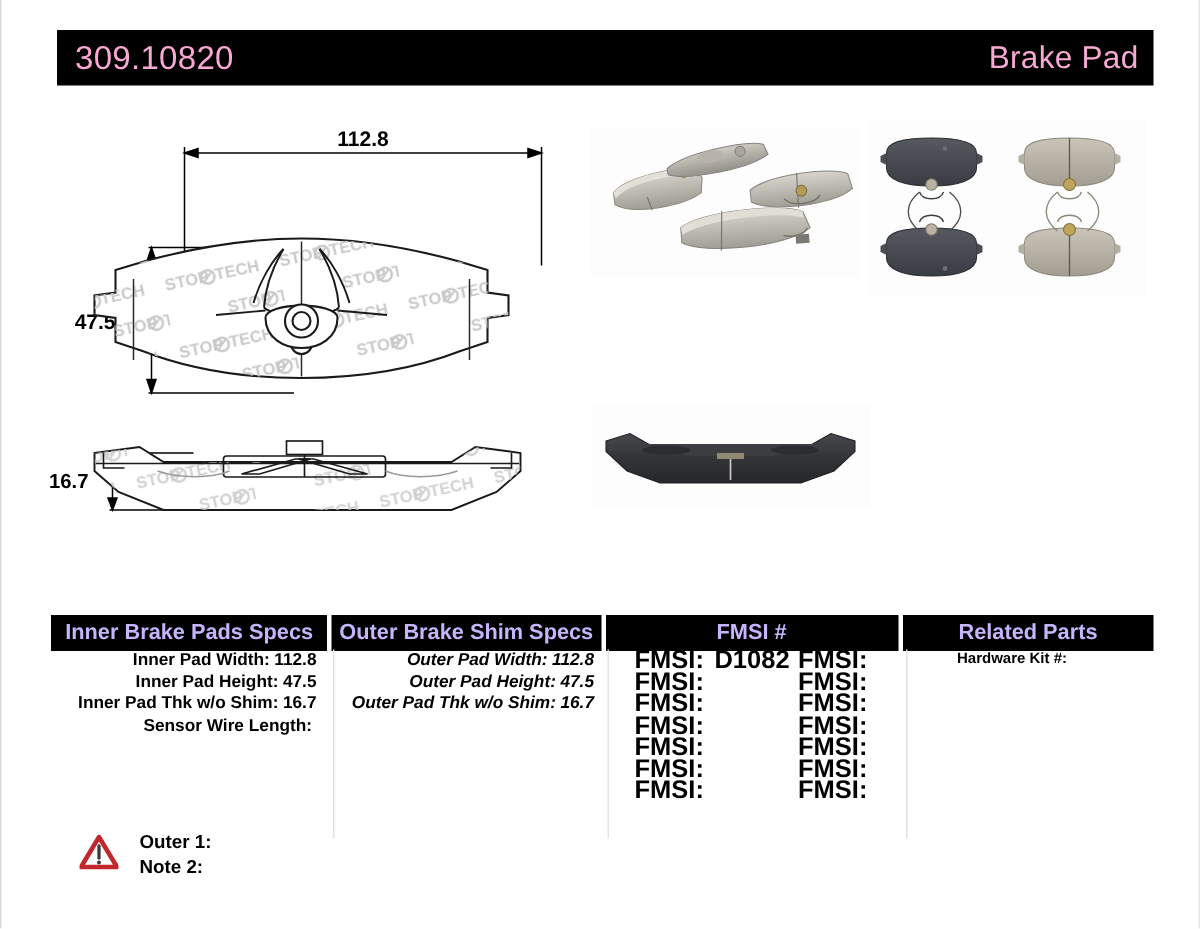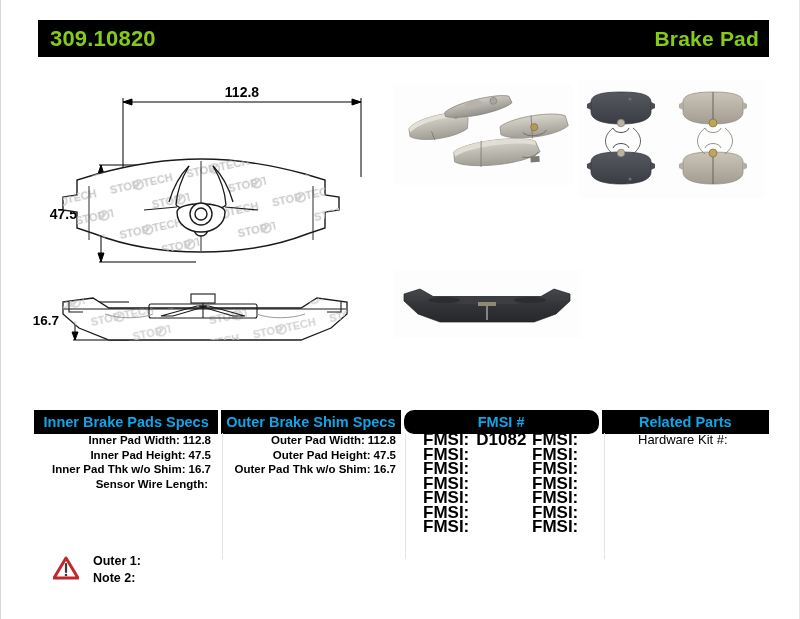--- a/index.html
+++ b/index.html
@@ -19,21 +19,21 @@
   }
 
   
   .header-bar{
     position:absolute;left:37px;top:20px;width:731px;height:37px;
     background:#000;
     display:flex;align-items:center;justify-content:space-between;
     padding:0 10px 0 12px;box-sizing:border-box;
   }
   .header-bar .ttl{
-    color:#84cc16;font-size:22px;font-weight:bold;letter-spacing:.2px;
+    color:#f9a8d4;font-size:22px;font-weight:normal;letter-spacing:.2px;
     line-height:1;
   }
   .header-bar .ttl.right{font-size:21px;}
 
   
   .drawing{position:absolute;left:0;top:62px;width:800px;height:330px;}
 
   svg{display:block;}
 
   
@@ -41,60 +41,60 @@
 
   
   .table{
     position:absolute;left:33px;top:410px;width:735px;height:150px;
   }
   .thead{
     position:absolute;left:0;top:0;width:735px;height:24px;
     display:flex;gap:3px;
   }
   .th{
-    background:#000;color:#0ea5e9;
+    background:#000;color:#c4b5fd;
     display:flex;align-items:center;justify-content:center;
     font-size:14.5px;font-weight:bold;
     height:24px;box-sizing:border-box;
   }
   .th.c0{width:185px;}
   .th.c1{width:180px;}
-  .th.c2{width:196px;border-radius:10px;}
+  .th.c2{width:196px;}
   .th.c3{width:168px;}
 
   .tbody{position:absolute;left:0;top:23px;width:735px;height:126px;}
   .col{
     position:absolute;top:0;height:126px;
     box-sizing:border-box;
   }
   .col.c0{left:0;width:185px;}
   .col.c1{left:188px;width:180px;border-left:1px solid #e3e3e3;}
   .col.c2{left:371px;width:196px;border-left:1px solid #e3e3e3;}
   .col.c3{left:570px;width:165px;border-left:1px solid #e3e3e3;}
 
   .spec-row{
     font-size:11.5px;font-weight:bold;line-height:14.5px;
     text-align:right;padding-right:7px;white-space:nowrap;
   }
   .col.c0 .spec-row{padding-right:8px;}
-  .col.c1 .spec-row{padding-right:6px;}
+  .col.c1 .spec-row{padding-right:6px;font-style:italic;}
   .spec-row .lbl{}
   .spec-row .val{margin-left:3px;}
 
   .fmsi-wrap{position:relative;height:126px;}
   .fmsi-sub{position:absolute;top:0;}
   .fmsi-sub.a{left:17px;}
   .fmsi-sub.b{left:126px;}
   .fmsi-row{
     font-size:17px;font-weight:bold;line-height:14.5px;white-space:nowrap;
   }
   .fmsi-row .val{margin-left:7px;}
 
   .related-row{
-    font-size:13px;font-weight:normal;line-height:14.5px;
+    font-size:10px;font-weight:bold;line-height:14.5px;
     padding-left:33px;white-space:nowrap;
   }
 
   
   .notes{
     position:absolute;left:52px;top:553px;
     display:flex;align-items:flex-start;gap:0;
   }
   .warn-icon{width:26px;height:24px;flex:0 0 auto;margin-top:3px;}
   .note-lines{margin-left:14px;}

